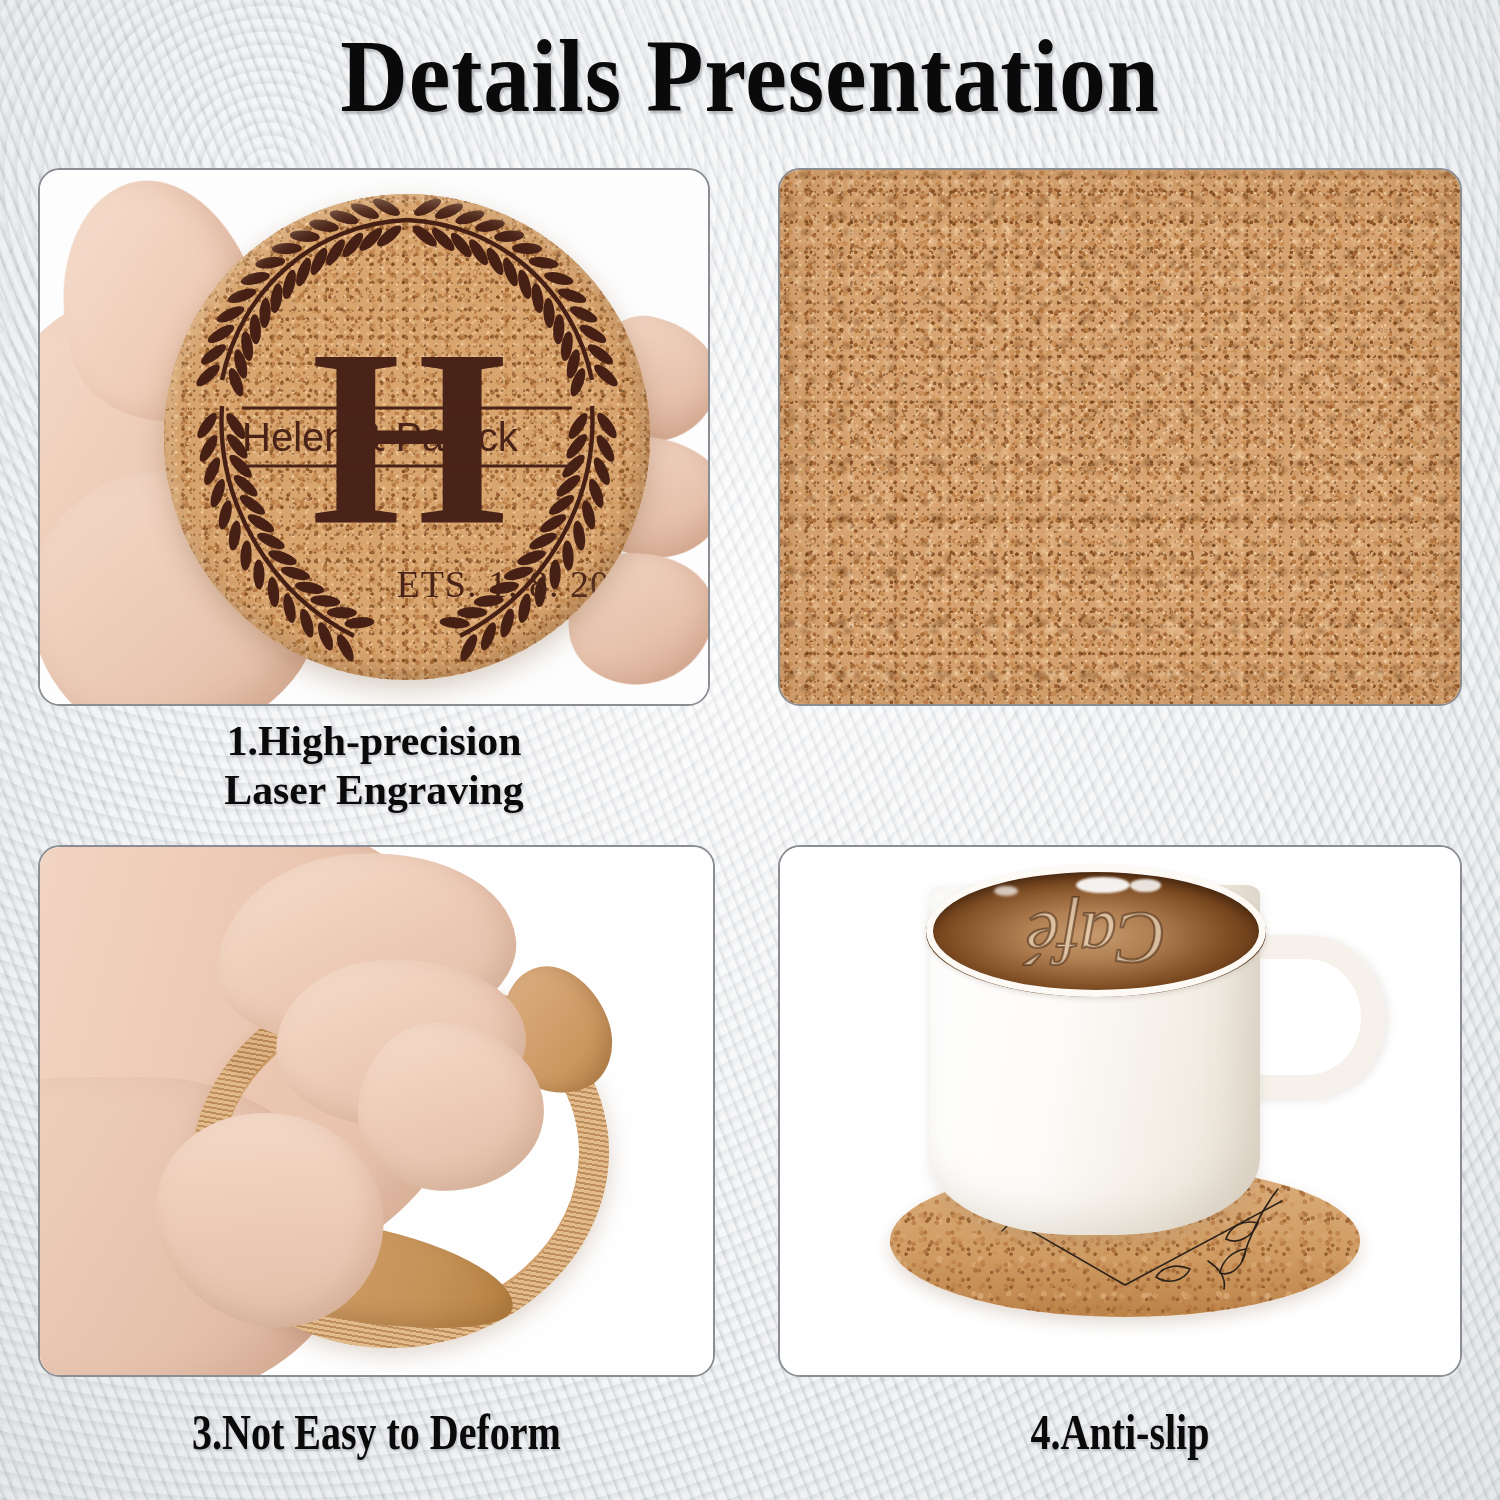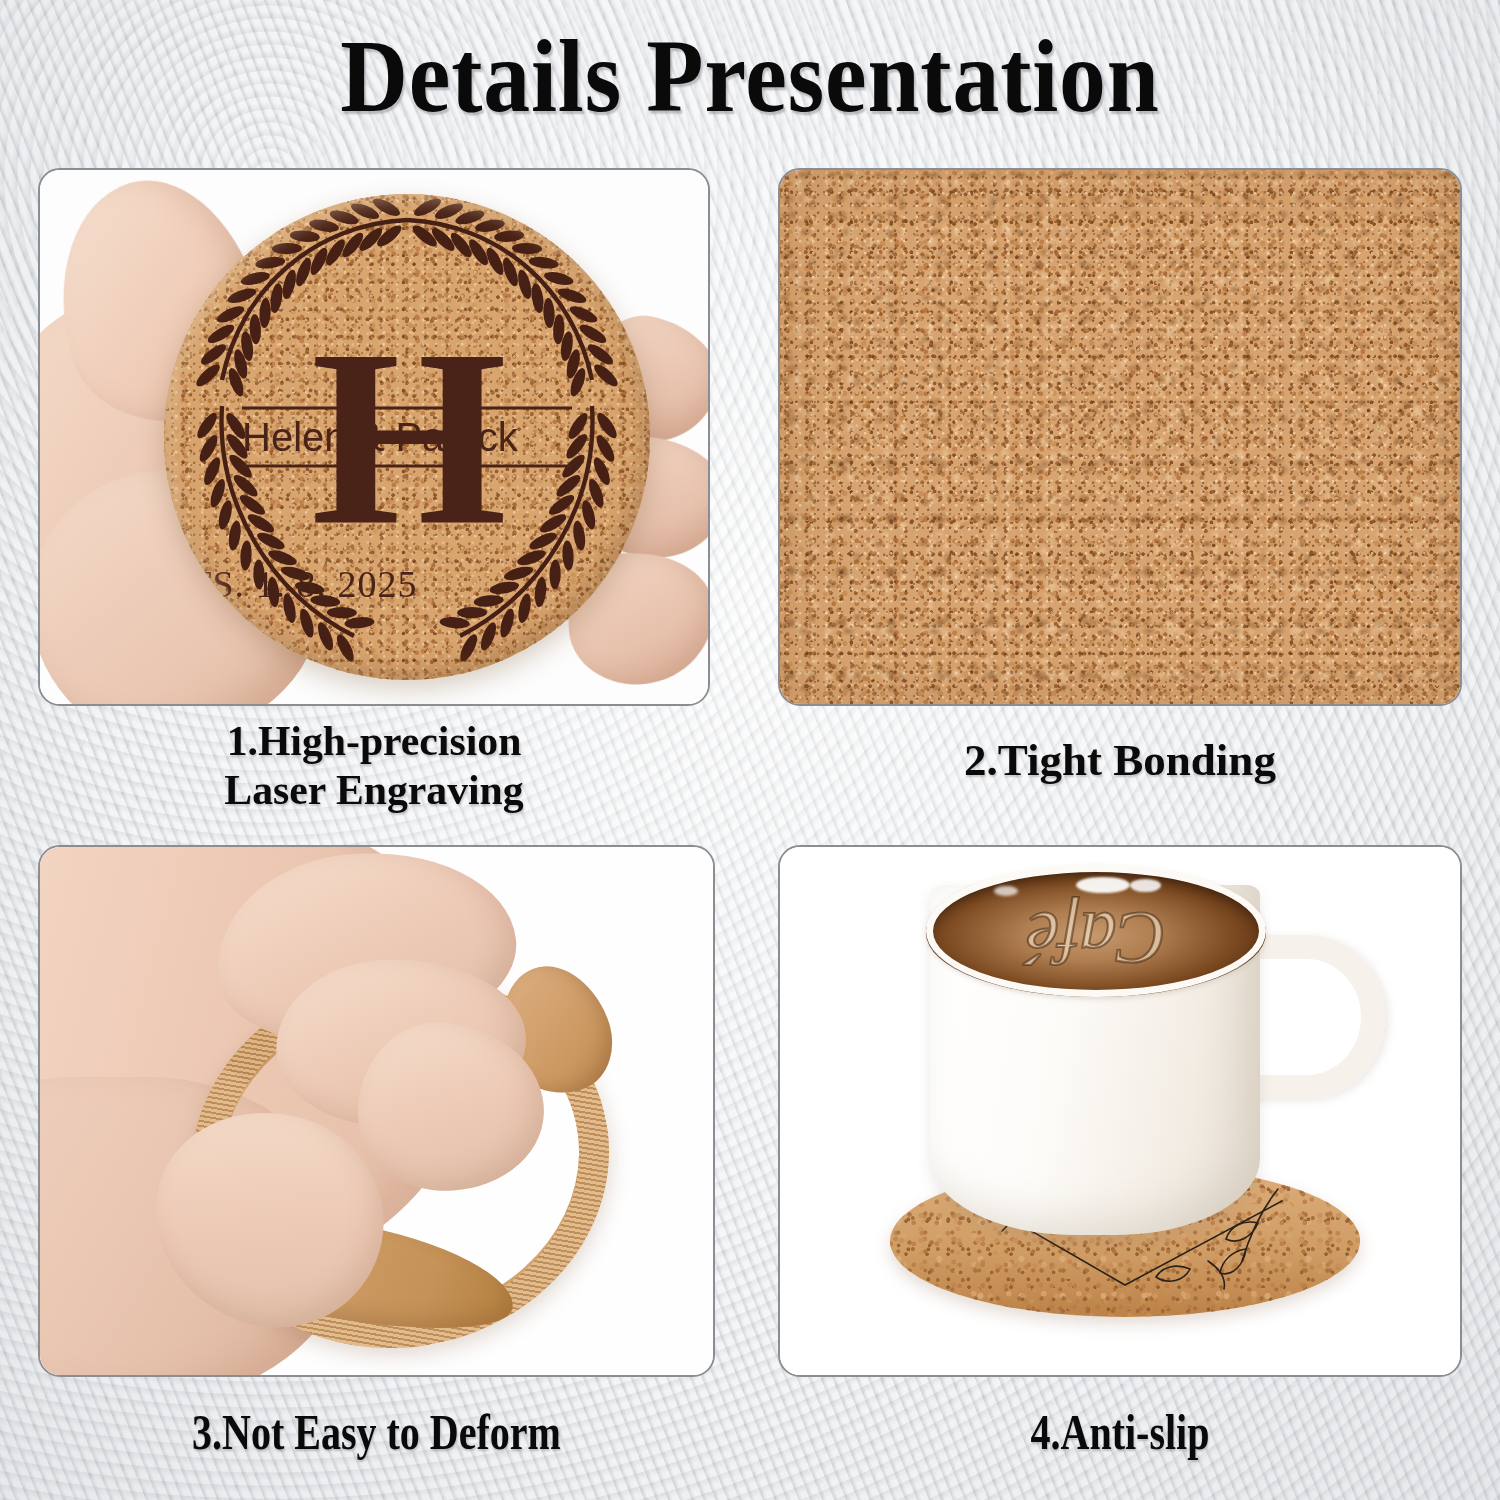--- a/index.html
+++ b/index.html
@@ -185,21 +185,21 @@
     font-size:40px;
     color:#4a2318;
     background:transparent;
     padding:5px 0;
     border-top:3px solid #4a2318;
     border-bottom:3px solid #4a2318;
     white-space:nowrap;
   }
   .mono-date{
     position:absolute;left:0;top:368px;width:100%;
-    text-align:left;
+    text-align:right;
     font-family:"Liberation Serif", serif;
     font-size:38px;
     color:#4a2318;
     letter-spacing:1px;
   }
 
   
   .p2-stage{position:absolute;inset:0;background:#d7a370;overflow:hidden;}
   .p2-stage .cork-grain{inset:-6%;opacity:1;}
   .p2-chunks{
@@ -522,23 +522,20 @@
 
   <div class="panel" id="panel2">
     <div class="p2-stage">
       <div class="cork-grain"></div>
       <div class="cork-grain fine"></div>
       <div class="p2-chunks"></div>
       <div class="p2-vig"></div>
     </div>
   </div>
 
-  <div class="caption" id="cap2">
-    <div>2.Tight Bonding</div>
-  </div>
 
   <div class="panel" id="panel3">
     <div class="p3-stage">
       <div class="h3 h3-back"></div>
       <div class="h3 h3-back2"></div>
 
       <div class="strap"></div>
       <div class="strap-in"></div>
       <div class="strap-tip"></div>
       <div class="strap-low"></div>

